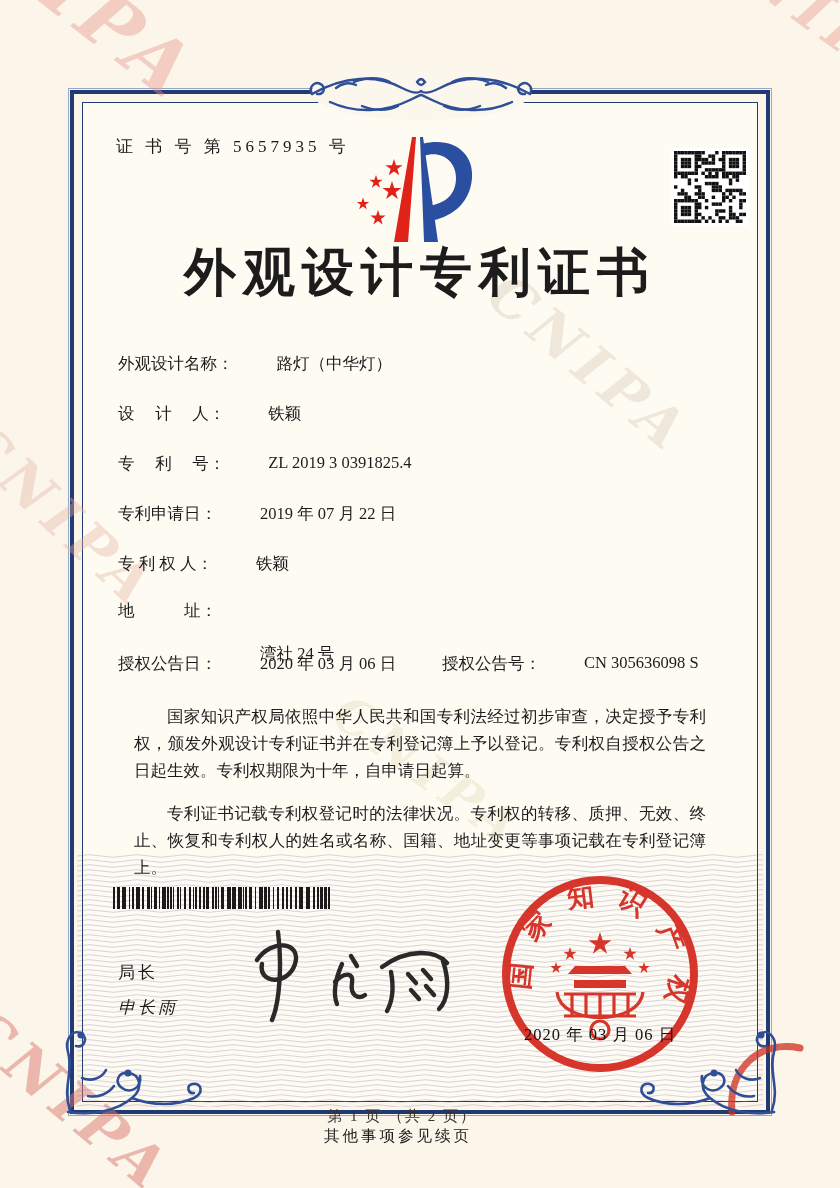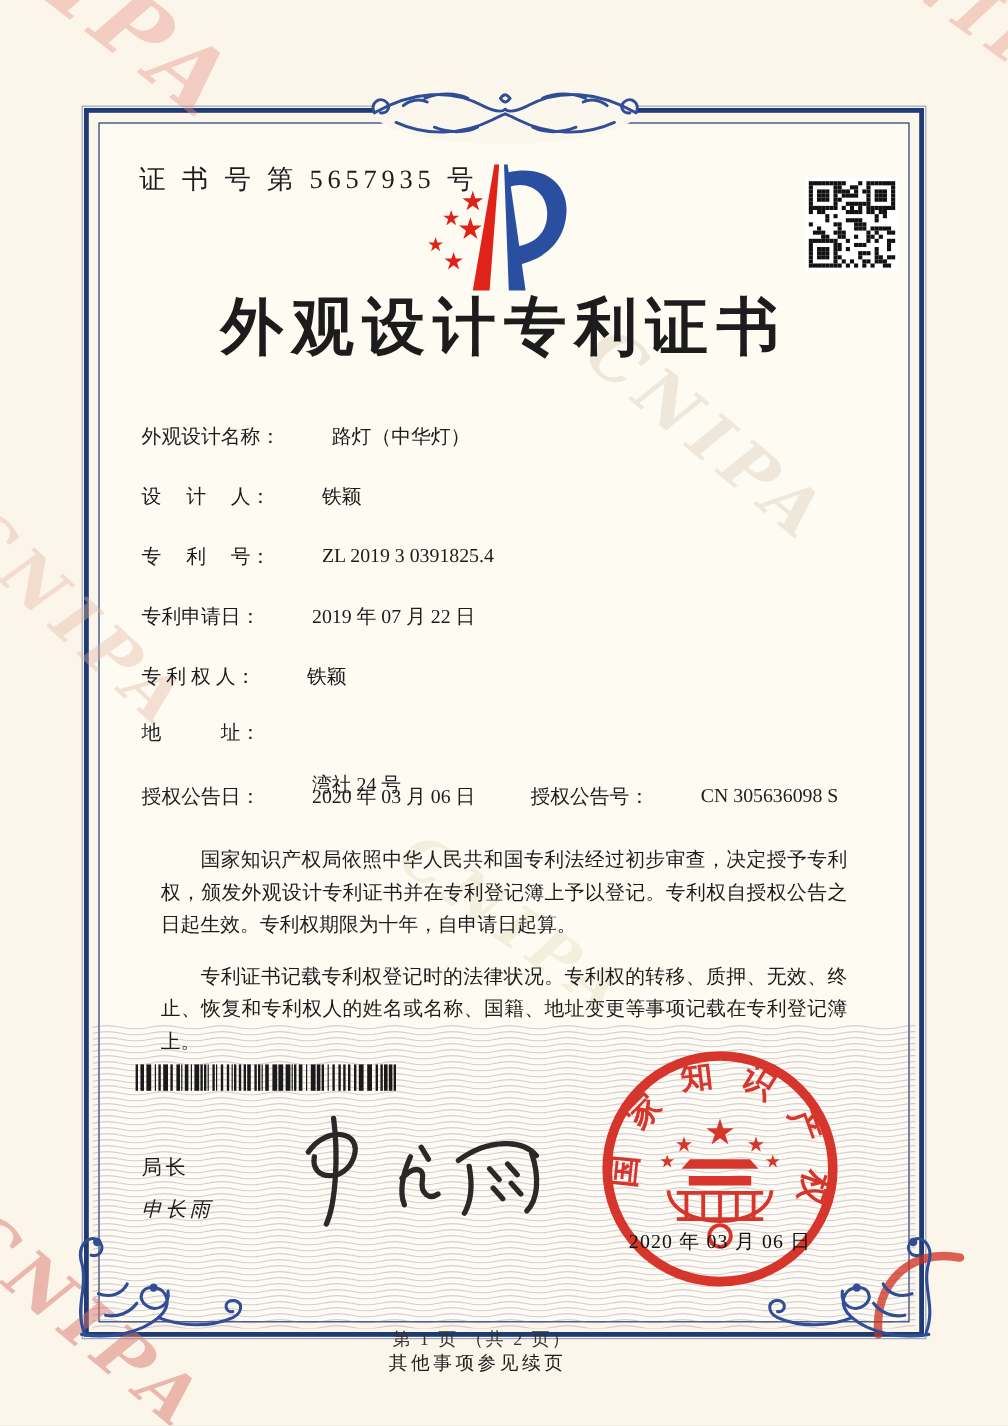--- a/index.html
+++ b/index.html
@@ -18,21 +18,21 @@
       font-weight:bold;letter-spacing:8px;white-space:nowrap;pointer-events:none;}
   .wm1{left:-95px;top:-58px;font-size:76px;color:rgba(231,148,138,.42);transform:rotate(38deg);}
   .wm2{left:686px;top:-26px;font-size:58px;color:rgba(231,148,138,.40);transform:rotate(36deg);}
   .wm3{left:468px;top:330px;font-size:56px;color:rgba(205,185,158,.30);transform:rotate(40deg);}
   .wm4{left:-62px;top:482px;font-size:56px;color:rgba(228,180,160,.38);transform:rotate(43deg);}
   .wm5{left:-58px;top:1066px;font-size:58px;color:rgba(219,120,108,.5);transform:rotate(40deg);}
   .wm6{left:318px;top:742px;font-size:50px;color:rgba(214,196,150,.24);transform:rotate(36deg);}
   
   .band{position:absolute;left:77px;top:853px;width:686px;height:254px;z-index:3;}
   
-  .cert-no{position:absolute;left:116px;top:135px;z-index:4;font-size:22px;letter-spacing:4px;}
+  .cert-no{position:absolute;left:116px;top:135px;z-index:4;font-size:17px;letter-spacing:4px;}
   .logo{position:absolute;left:350px;top:134px;z-index:4;}
   .qr{position:absolute;left:671px;top:148px;z-index:4;}
   .title{position:absolute;left:0;top:238px;width:840px;text-align:center;z-index:4;
     font-size:52px;font-weight:bold;letter-spacing:7px;}
   .row{position:absolute;left:118px;z-index:4;display:flex;font-size:16.5px;}
   .row .lbl{white-space:pre;flex:none;}
   .row .val{white-space:pre;padding-left:43px;}
   .r0{top:353px}.r1{top:403px}.r2{top:453px}.r3{top:503px}.r4{top:553px}
   .raddr{top:600px}.raddr .val div{line-height:27px;}
   .rgrant{top:653px}

